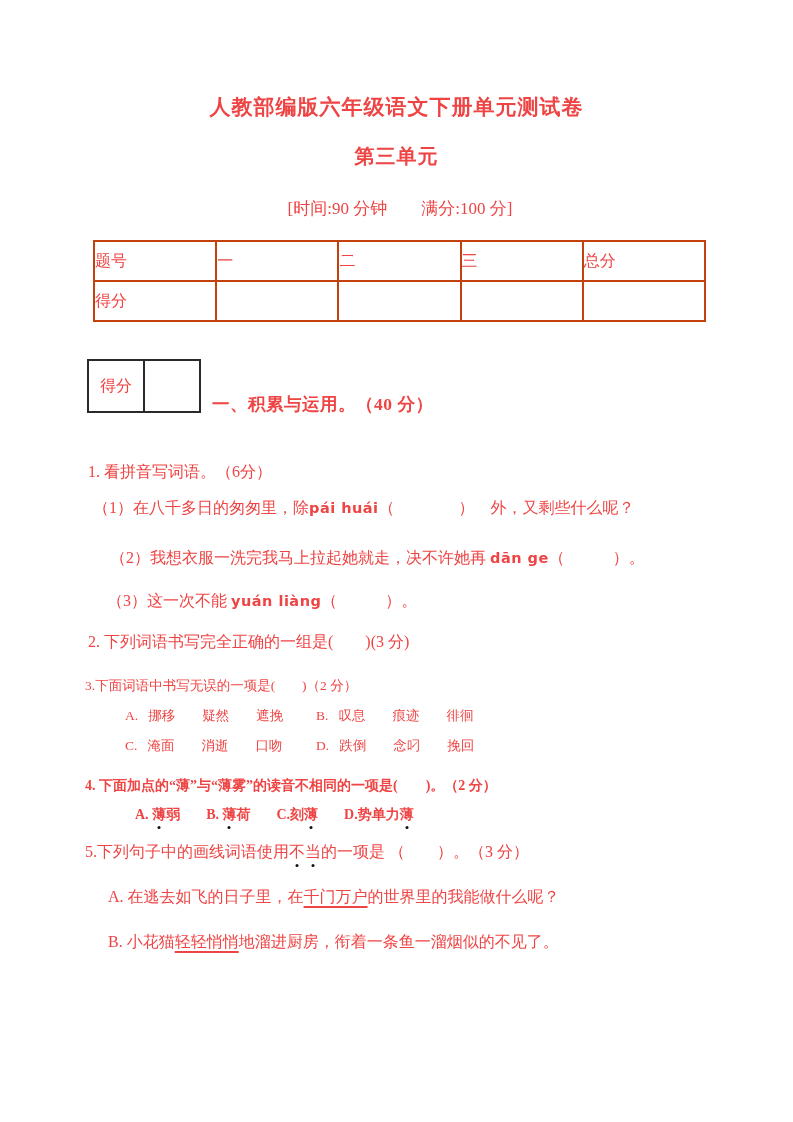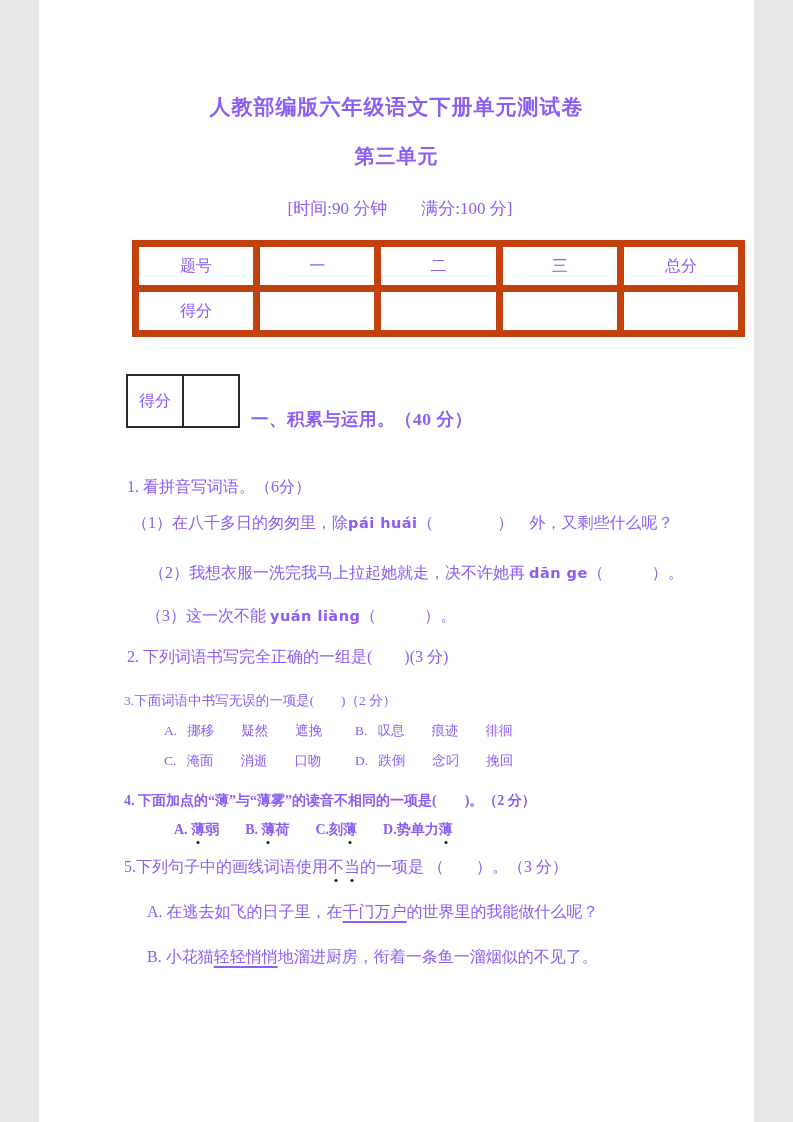--- a/index.html
+++ b/index.html
@@ -1,26 +1,26 @@
 <!DOCTYPE html>
 <html><head>
 <meta charset="utf-8">
 <style>
   html,body{margin:0;padding:0;background:#e8e8e8;}
   .sheet{
-    width:715px;height:1122px;margin:0 auto;background:#ffffff;color:#8b5cf6;
+    width:793px;height:1122px;margin:0 auto;background:#ffffff;color:#ef4444;
     font-family:"Liberation Serif","DejaVu Serif",serif;font-size:16px;
     position:relative;overflow:hidden;
   }
   .title{padding-top:93px;text-align:center;font-size:21px;font-weight:bold;letter-spacing:1px;}
   .subtitle{margin-top:22px;text-align:center;font-size:20px;font-weight:bold;letter-spacing:1px;}
   .meta{margin-top:27px;text-align:center;font-size:17px;padding-left:7px;}
 
   .score-table{border-collapse:collapse;margin:20px 0 0 93px;width:613px;table-layout:fixed;}
-  .score-table td{border:7px solid #c2410c;height:38px;text-align:center;font-size:16px;padding:0;vertical-align:middle;}
+  .score-table td{border:2px solid #c2410c;height:38px;font-size:16px;padding:0;vertical-align:middle;}
 
   .score-line{margin:34px 0 0 87px;display:flex;align-items:center;}
   .score-box{border-collapse:collapse;}
   .score-box td{border:2px solid #2a2a2a;width:54px;height:50px;text-align:center;font-size:16px;padding:0;}
   .section-heading{margin-left:11px;font-weight:bold;font-size:17.5px;letter-spacing:0.5px;margin-top:36px;}
 
   .line{line-height:22px;}
   .small{font-size:13.5px;line-height:20px;}
 
   .pinyin{font-family:"DejaVu Sans",sans-serif;font-weight:bold;font-size:14.5px;letter-spacing:0.5px;}

